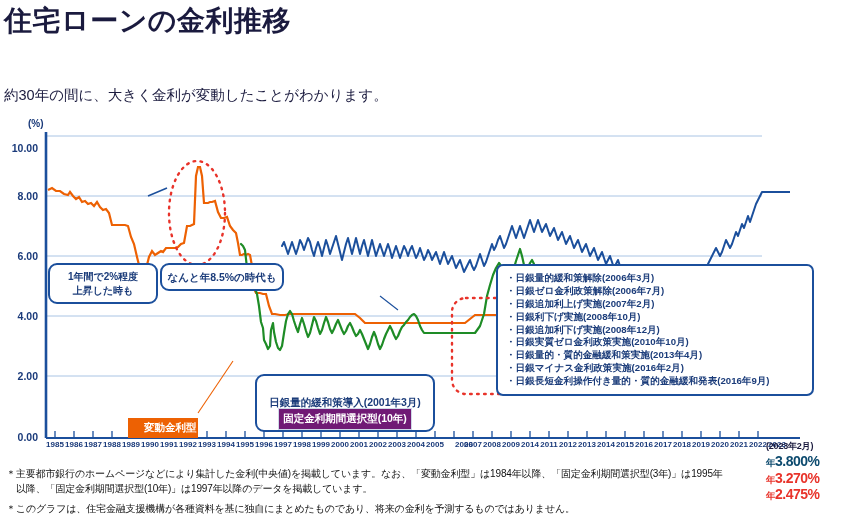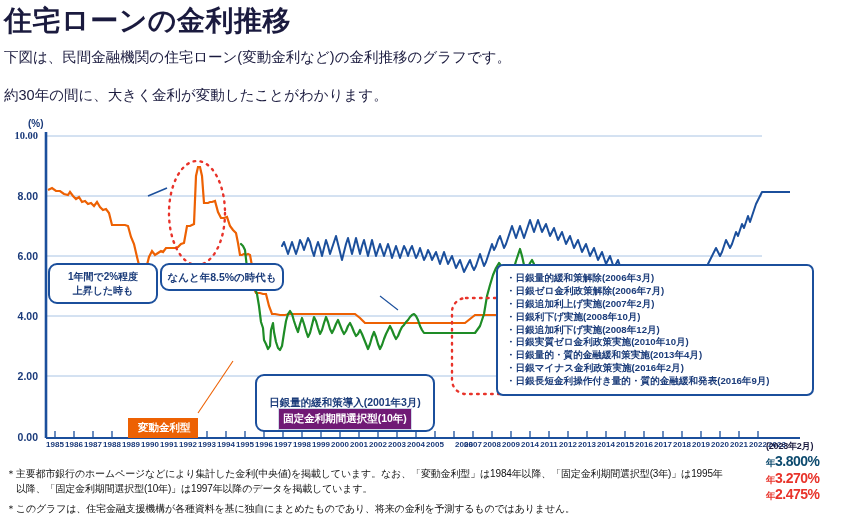--- a/index.html
+++ b/index.html
@@ -56,21 +56,21 @@
     font-size:9.6px; line-height:1.345; text-align:left; border-radius:7px;
   }
   .callout.c4 div{white-space:nowrap;}
 
   
   .chip{
     position:absolute; box-sizing:border-box;
     font-size:10.5px; font-weight:bold; color:#ffffff;
     text-align:center; white-space:nowrap;
   }
-  .chip-orange{left:128px; top:300px; width:70px; padding:3px 10px; background:#ED6103;}
+  .chip-orange{left:128px; top:300px; width:70px; padding:3px 16px; background:#ED6103;}
   .chip-blue{left:278px; top:290px; width:134px; padding:3px 0; background:#701a75; border:1px solid #cfd9e8;}
 
   
   .endvals{position:absolute; left:766px; top:322px; width:84px;}
   .endvals .date{font-size:9px; font-weight:bold; color:#1a1a3e; letter-spacing:-0.2px;}
   .endvals .v{font-size:14px; font-weight:bold; letter-spacing:-0.5px; line-height:1.18; white-space:nowrap;}
   .endvals .v .unit{font-size:9.5px;}
   .v-blue{color:#0c4a6e;}
   .v-green{color:#E8332A;}
   .v-orange{color:#E8332A;}
@@ -79,21 +79,20 @@
   .note{font-size:10px; color:#111; line-height:1.5; letter-spacing:-0.15px;}
   .note.n1{margin-bottom:5px;}
   .note .ind{display:block; padding-left:10px;}
 </style>
 </head>
 <body>
 
 <div id="root">
 
   <div class="title">住宅ローンの金利推移</div>
-  <div class="sub sub1">下図は、民間金融機関の住宅ローン(変動金利など)の金利推移のグラフです。</div>
   <div class="sub sub2">約30年の間に、大きく金利が変動したことがわかります。</div>
 
   <div class="chartwrap">
 
     <div class="axis-unit">(%)</div>
 
     <svg class="chartsvg" width="850" height="340">
       <defs>
         <clipPath id="plotclip">
             <rect x="46" y="14" width="718" height="308"></rect>
@@ -171,21 +170,21 @@
       <path d="M252,406 L284,358" stroke="#1E8C26" stroke-width="1.1" fill="none"></path>
       <path d="M398,192 L380,178" stroke="#1B4F9C" stroke-width="1.1" fill="none"></path>
 
       <g stroke-width="2">
         <line x1="762" y1="74" x2="790" y2="74" stroke="#1B4F9C"></line>
         <line x1="762" y1="148" x2="790" y2="148" stroke="#1E8C26"></line>
         <line x1="762" y1="197" x2="790" y2="197" stroke="#ED6103"></line>
       </g>
     </svg>
 
-    <div class="ylab" style="left:4px; top:12px;font-family:Liberation Serif, serif;">10.00</div>
+    <div class="ylab" style="left:4px; top:24px;">10.00</div>
     <div class="ylab" style="left:4px; top:72px;">8.00</div>
     <div class="ylab" style="left:4px; top:132px;">6.00</div>
     <div class="ylab" style="left:4px; top:192px;">4.00</div>
     <div class="ylab" style="left:4px; top:252px;">2.00</div>
     <div class="ylab" style="left:4px; top:313px;">0.00</div>
 
     <div id="xlabels">
         <div class="xlab" style="left: 43px; top: 322px;">1985</div>
         <div class="xlab" style="left: 62px; top: 322px;">1986</div>
         <div class="xlab" style="left: 81px; top: 322px;">1987</div>

